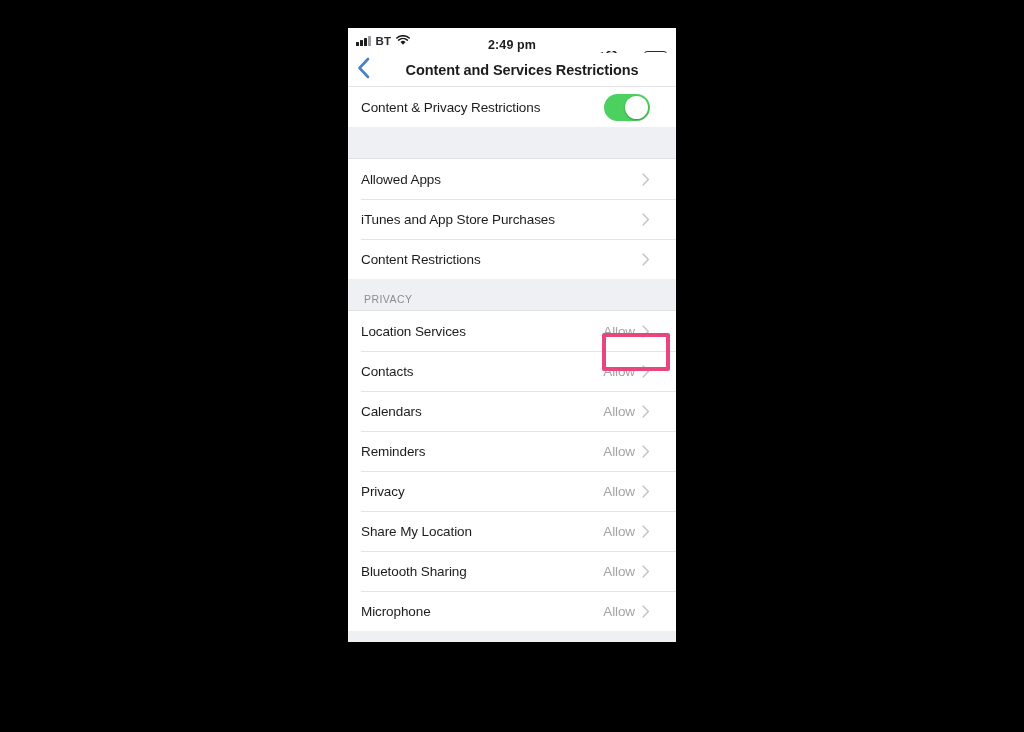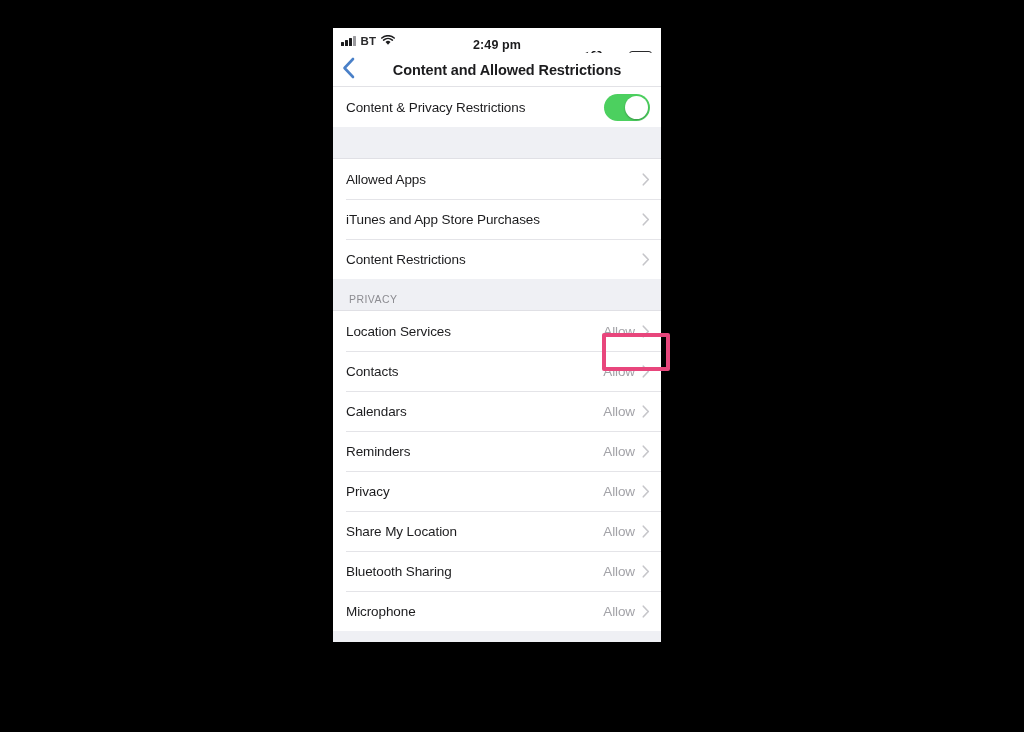--- a/index.html
+++ b/index.html
@@ -16,21 +16,21 @@
   #stage {
     position: relative;
     width: 1024px;
     height: 732px;
     background: #000000;
   }
 
   
   #phone {
     position: absolute;
-    left: 333px;
+    left: 348px;
     top: 28px;
     width: 328px;
     height: 614px;
     background: #ffffff;
     overflow: hidden;
   }
 
   
   .statusbar {
     position: relative;
@@ -165,21 +165,21 @@
   }
 
   
   .group { background: #ffffff; }
 
   .row {
     position: relative;
     display: flex;
     align-items: center;
     height: 40px;
-    padding: 0 11px 0 13px;
+    padding: 0 26px 0 13px;
     background: #ffffff;
     cursor: pointer;
   }
   .row + .row::before {
     content: "";
     position: absolute;
     left: 13px; right: 0; top: 0;
     height: 1px;
     background: #e4e4e8;
   }
@@ -307,21 +307,21 @@
     </div>
 
     <div class="navbar">
       <button class="back-btn">
         <span>
           <svg width="13" height="22" viewBox="0 0 13 22">
             <path d="M11 2 L2.5 11 L11 20" stroke="#4a80c8" stroke-width="2.6" fill="none" stroke-linecap="round" stroke-linejoin="round"></path>
           </svg>
         </span>
       </button>
-      <div class="nav-title">Content and Allowed Restrictions</div>
+      <div class="nav-title">Content and Services Restrictions</div>
     </div>
 
     <div class="content">
 
       <div class="group">
         <div class="row row-toggle">
           <span class="row-label">Content &amp; Privacy Restrictions</span>
           <button class="toggle" style="background: rgb(76, 208, 95);">
             <span class="knob"></span>
           </button>

